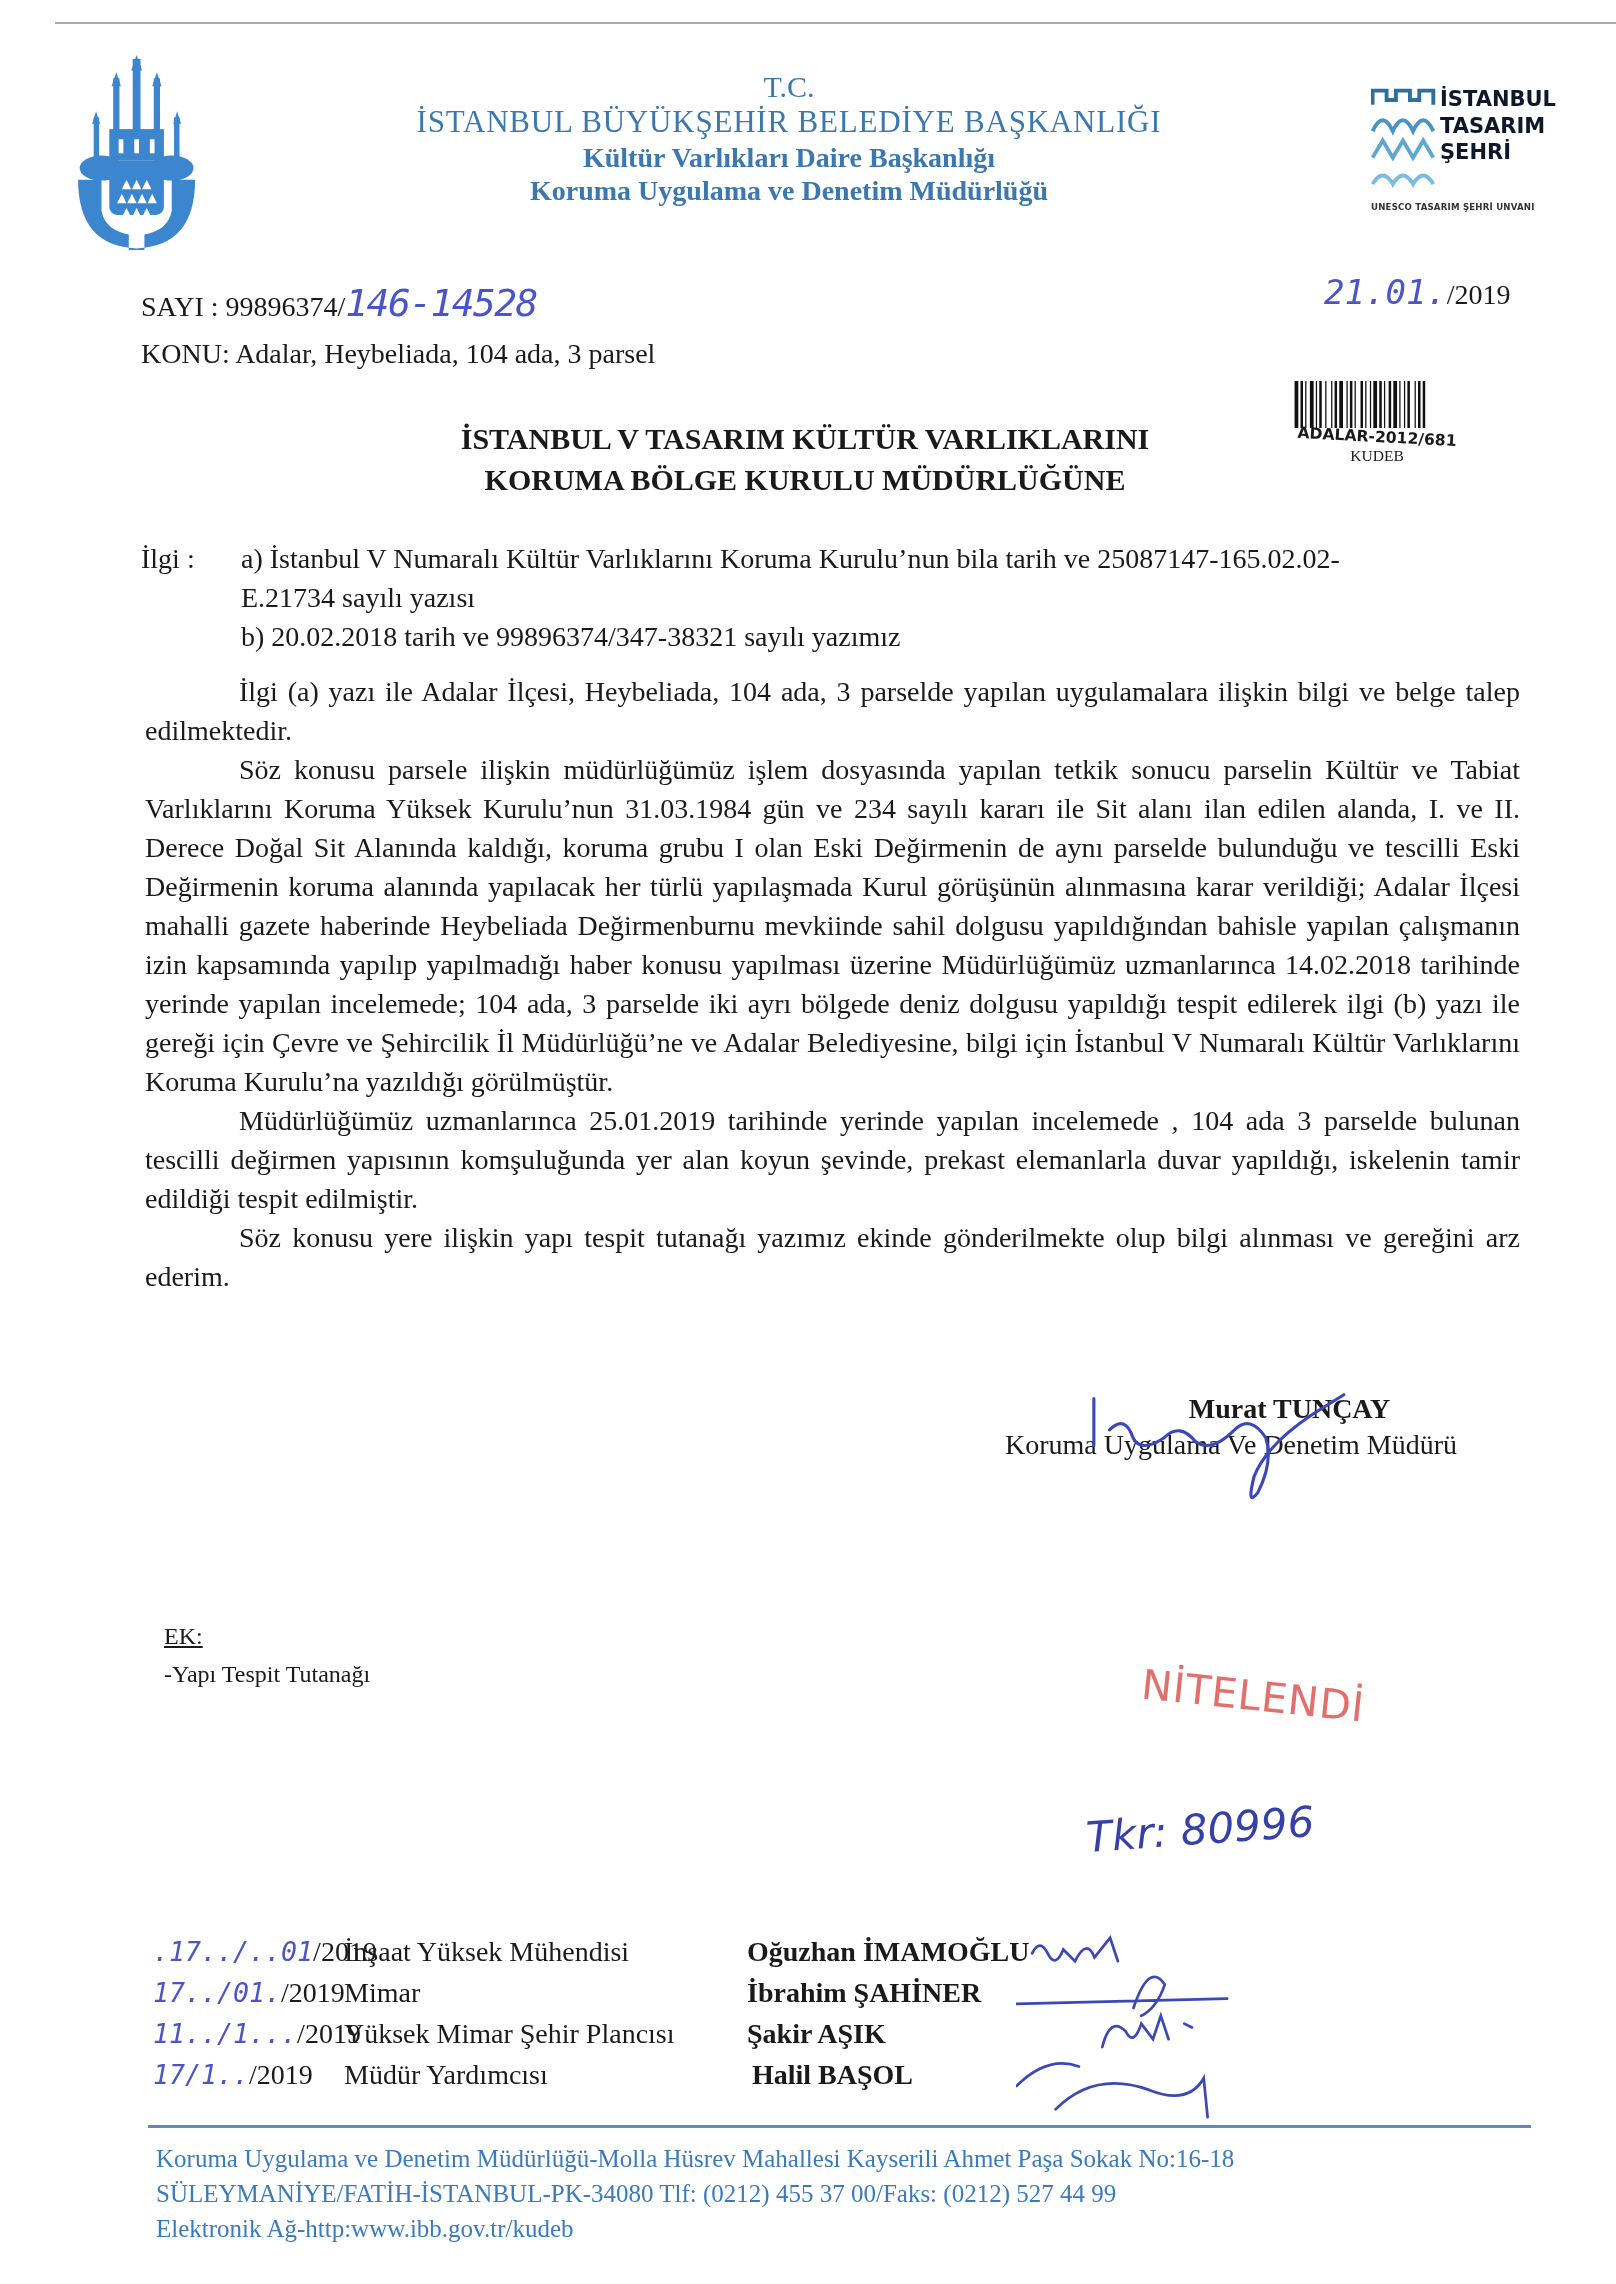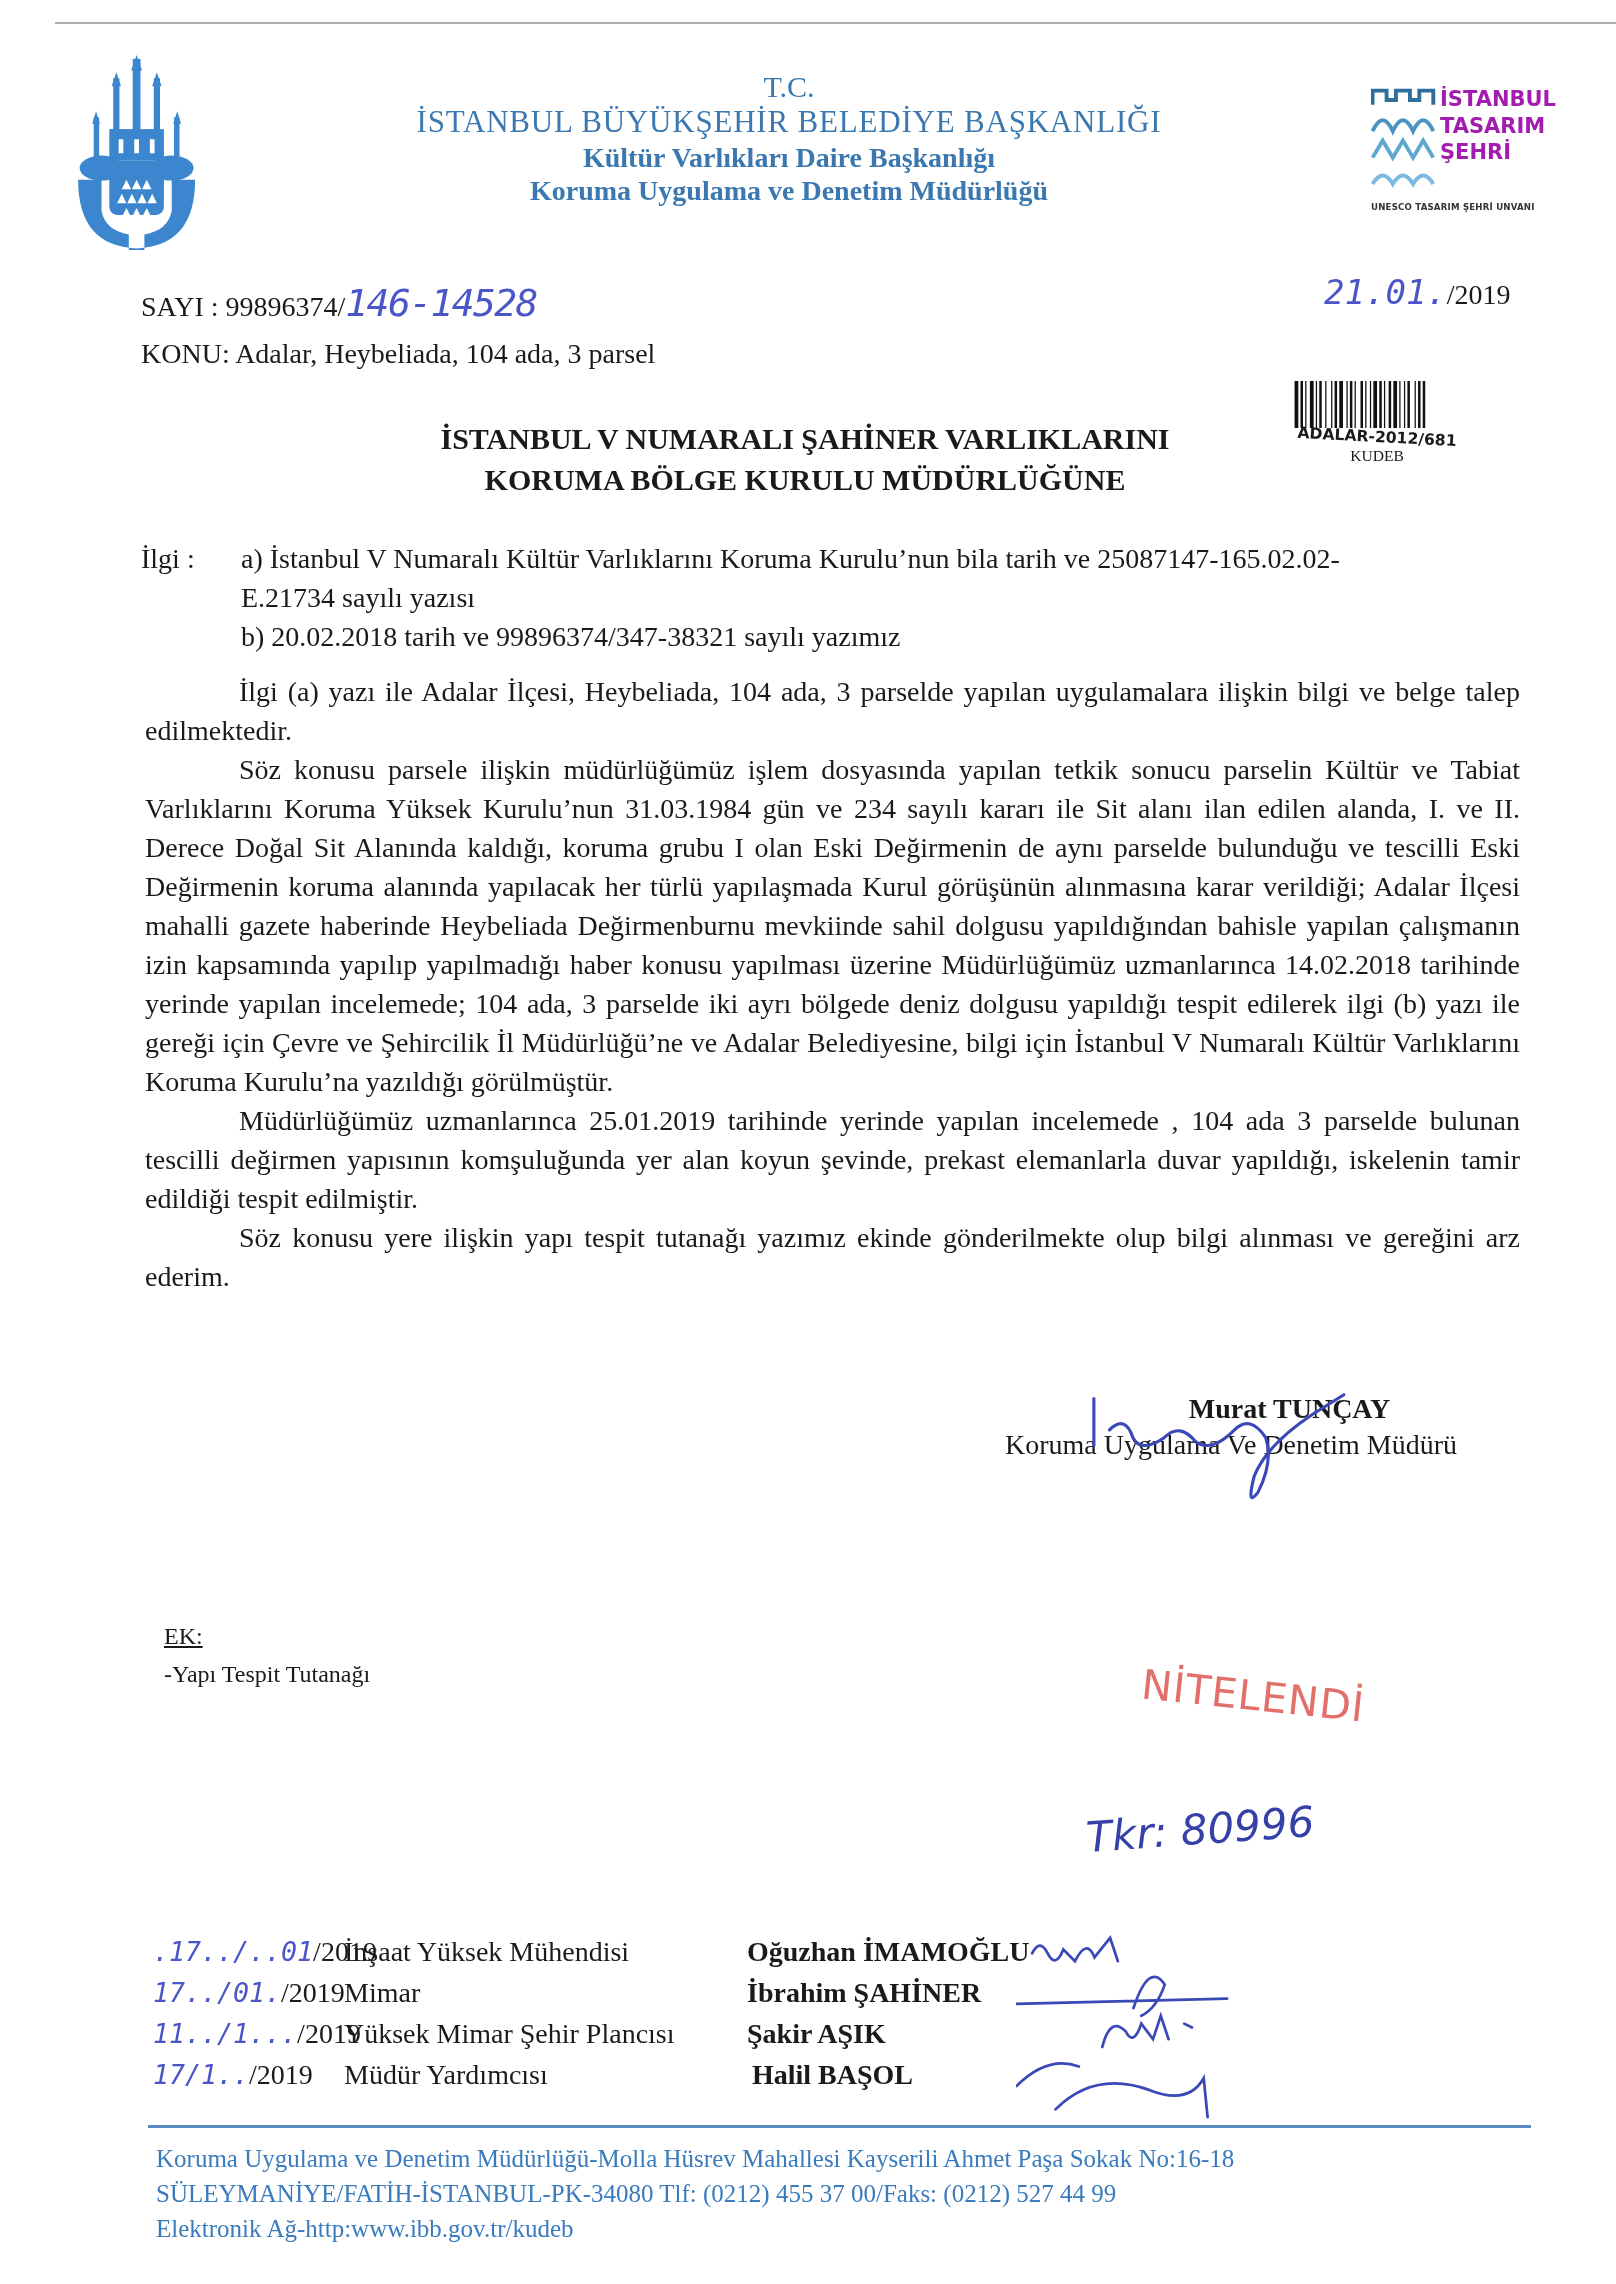--- a/index.html
+++ b/index.html
@@ -6,21 +6,21 @@
   body { width:1617px; height:2284px; position:relative; overflow:hidden; font-family:"Liberation Serif","DejaVu Serif",serif; color:#1a1a1a; }
   .abs { position:absolute; }
   .topline { left:55px; top:22px; width:1562px; height:1.6px; background:#666; opacity:.55; }
   .logo { left:70px; top:55px; width:141px; height:195px; }
   .hdr { left:375px; top:69px; width:828px; text-align:center; color:#3b78b0; line-height:1.18; }
   .hdr .tc { font-size:30px; }
   .hdr .l1 { font-size:31px; letter-spacing:0.8px; }
   .hdr .l2 { font-size:28px; font-weight:bold; }
   .hdr .l3 { font-size:28px; font-weight:bold;text-align:center; }
   .tasarim { left:1371px; top:86px; width:203px; height:141px; }
-  .tasarim .txt { position:absolute; left:69px; top:0; font-family:"DejaVu Sans","Liberation Sans",sans-serif; font-weight:bold; color:#a21caf; font-size:21px; line-height:26.6px; }
+  .tasarim .txt { position:absolute; left:69px; top:0; font-family:"DejaVu Sans","Liberation Sans",sans-serif; font-weight:bold; color:#0f172a; font-size:21px; line-height:26.6px; }
   .tasarim .sub { position:absolute; left:0; top:116px; font-family:"DejaVu Sans","Liberation Sans",sans-serif; font-weight:bold; color:#333; font-size:8.6px; letter-spacing:0.2px; white-space:nowrap; }
   .sayi { left:141px; top:281px; font-size:28px; white-space:nowrap; }
   .hand { font-family:"DejaVu Sans Mono","Liberation Mono",monospace; color:#4a55c8; font-style:italic; }
   .sayi .hand { font-size:38px; letter-spacing:-1.6px; }
   .date { left:1313px; top:272px; font-size:28px; white-space:nowrap;margin-left:11px; }
   .date .hand { font-size:34px; }
   .konu { left:141px; top:338px; font-size:28px; white-space:nowrap; }
   .barcode { left:1293px; top:381px; width:168px; height:47px; }
   .bc-label { left:1293px; top:428px; width:168px; font-family:"DejaVu Sans","Liberation Sans",sans-serif; font-weight:bold; font-size:15.6px; text-align:center; transform:rotate(3deg); }
   .bc-kudeb { left:1293px; top:447px; width:168px; text-align:center; font-size:15.6px; }
@@ -145,21 +145,21 @@
     <rect x="142.00000000000003" y="0" width="1.6" height="60" fill="#111"></rect>
     <rect x="146.4" y="0" width="3.2" height="60" fill="#111"></rect>
     <rect x="155.60000000000002" y="0" width="1.6" height="60" fill="#111"></rect>
     <rect x="160" y="0" width="3.2" height="60" fill="#111"></rect>
     <rect x="166" y="0" width="3.2" height="60" fill="#111"></rect>
   </svg>
 <div class="abs bc-label">ADALAR-2012/681</div>
 <div class="abs bc-kudeb">KUDEB</div>
 
 <div class="abs addressee">
-  <div>İSTANBUL V NUMARALI ŞAHİNER VARLIKLARINI</div>
+  <div>İSTANBUL V TASARIM KÜLTÜR VARLIKLARINI</div>
   <div>KORUMA BÖLGE KURULU MÜDÜRLÜĞÜNE</div>
 </div>
 
 <div class="abs ilgi">
   <div class="lbl">İlgi  :</div>
   <div class="items">
     <div>a) İstanbul V Numaralı Kültür Varlıklarını Koruma Kurulu’nun bila tarih ve 25087147-165.02.02-</div>
     <div>E.21734 sayılı yazısı</div>
     <div>b) 20.02.2018 tarih ve 99896374/347-38321 sayılı yazımız</div>
   </div>

